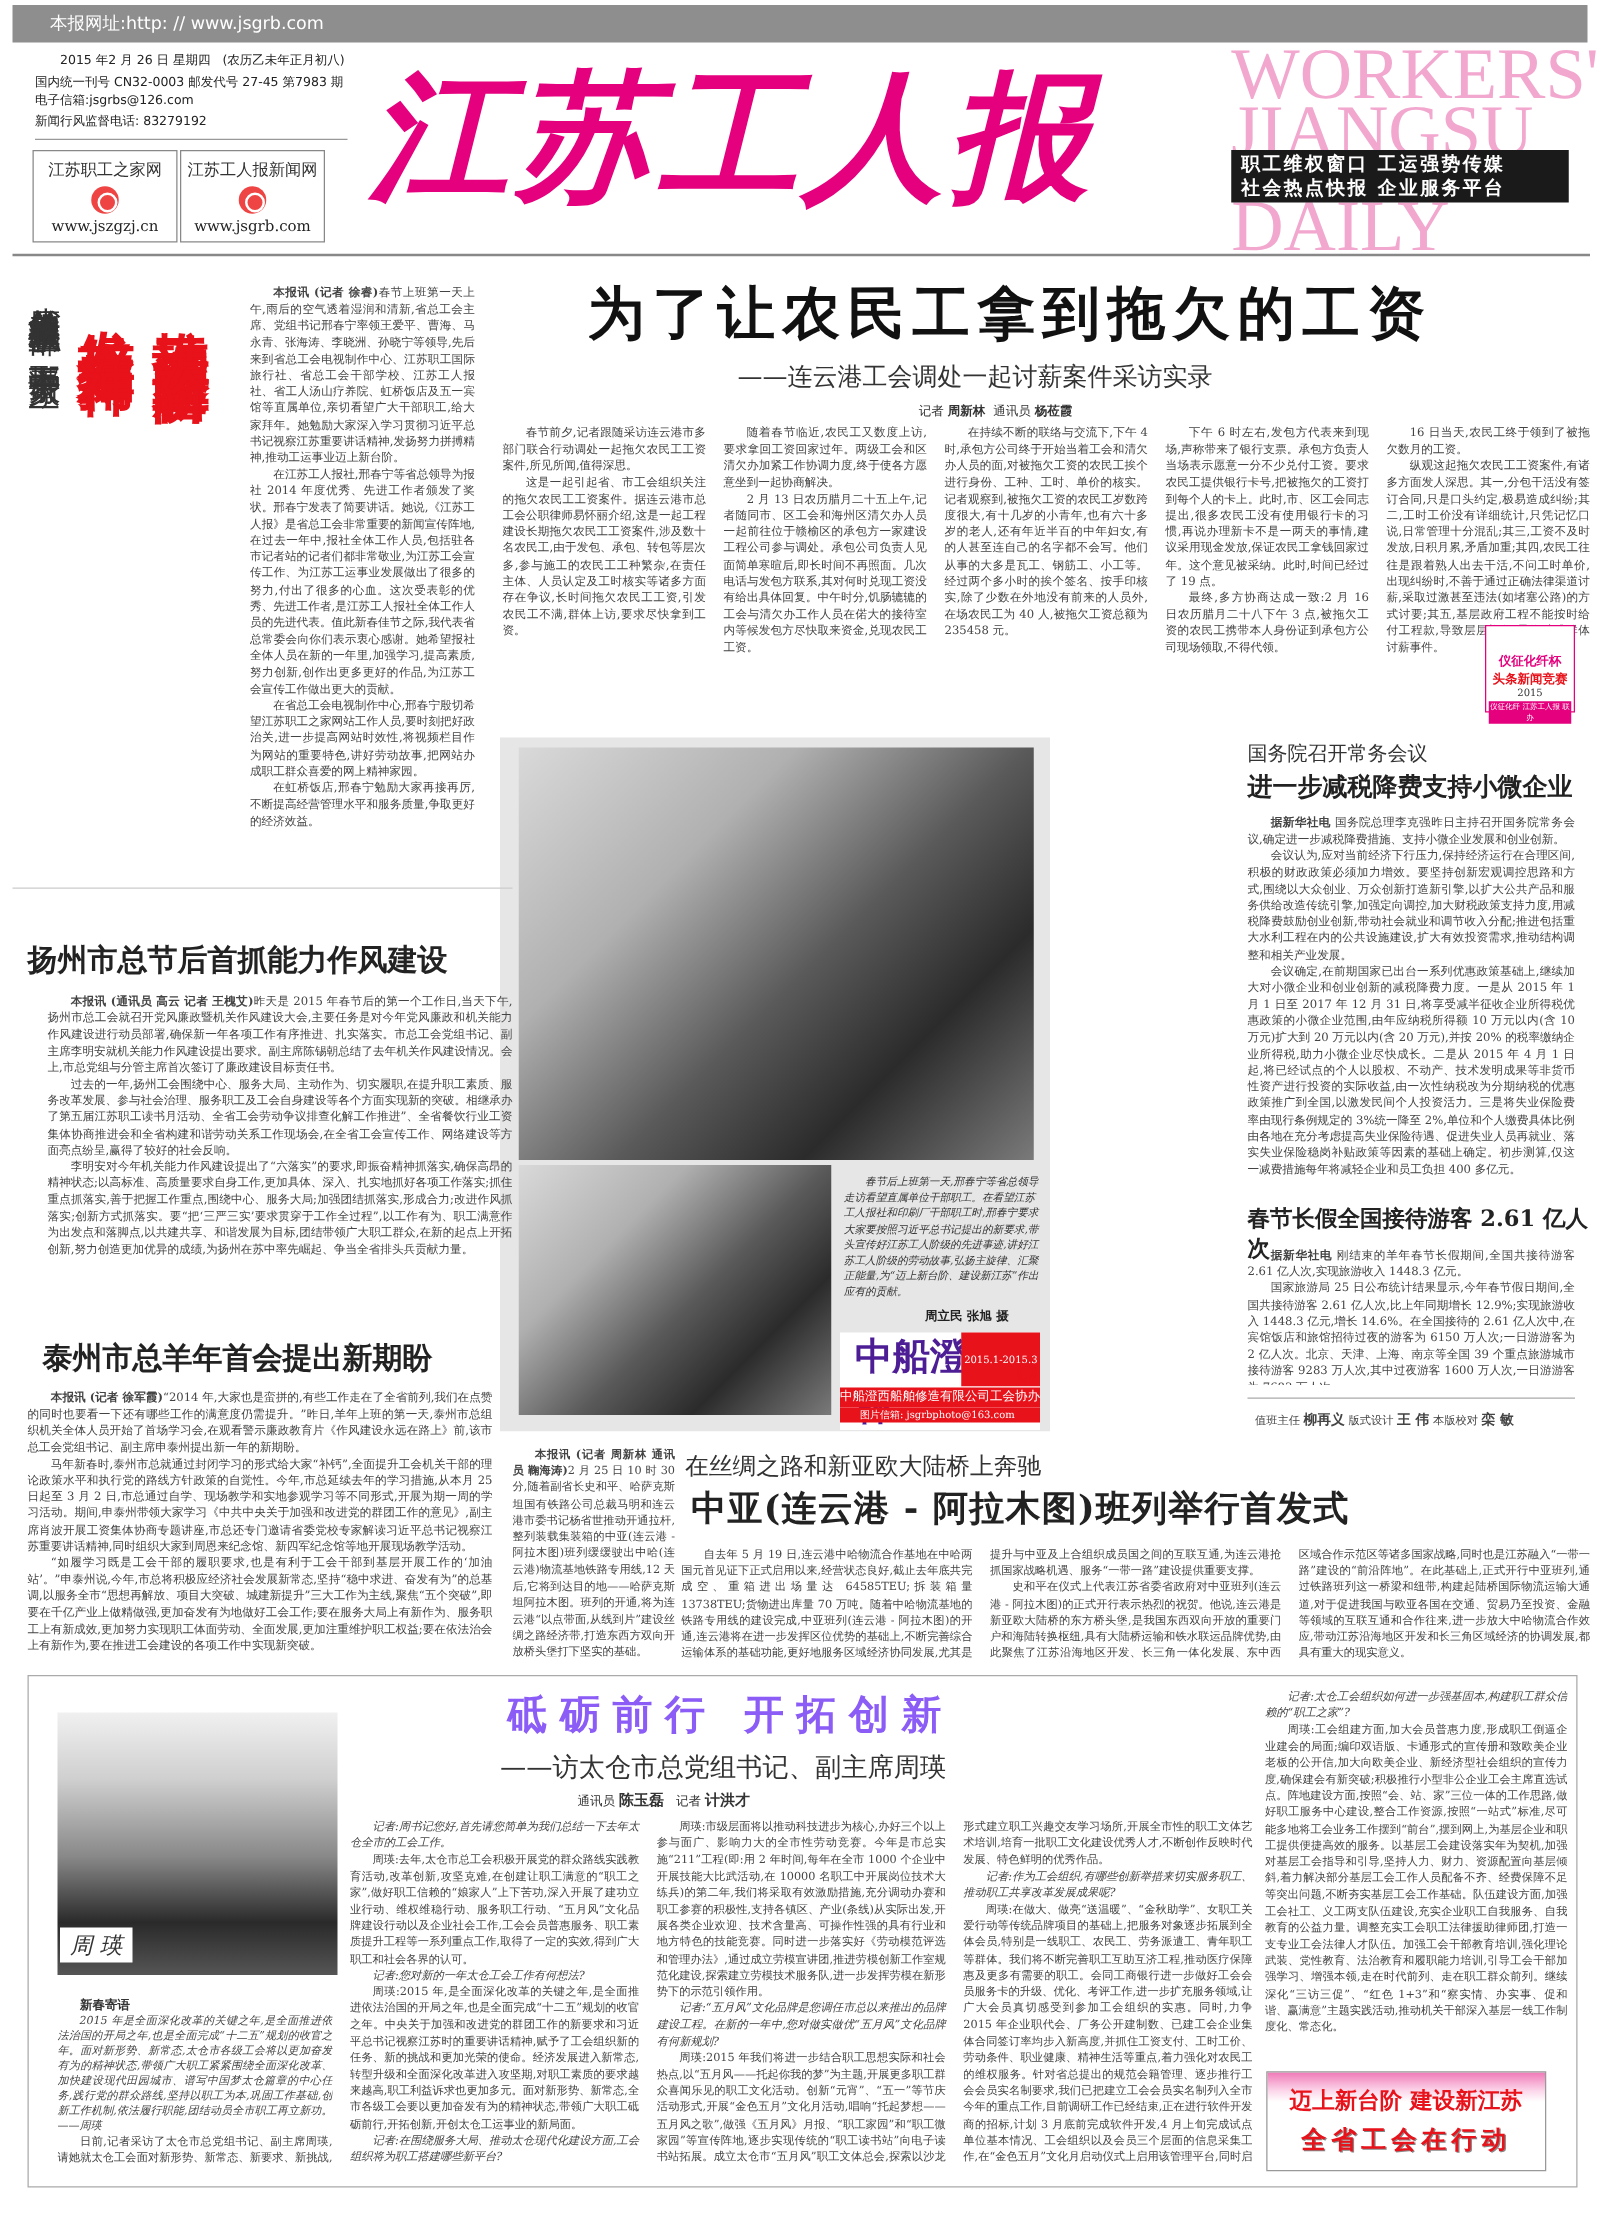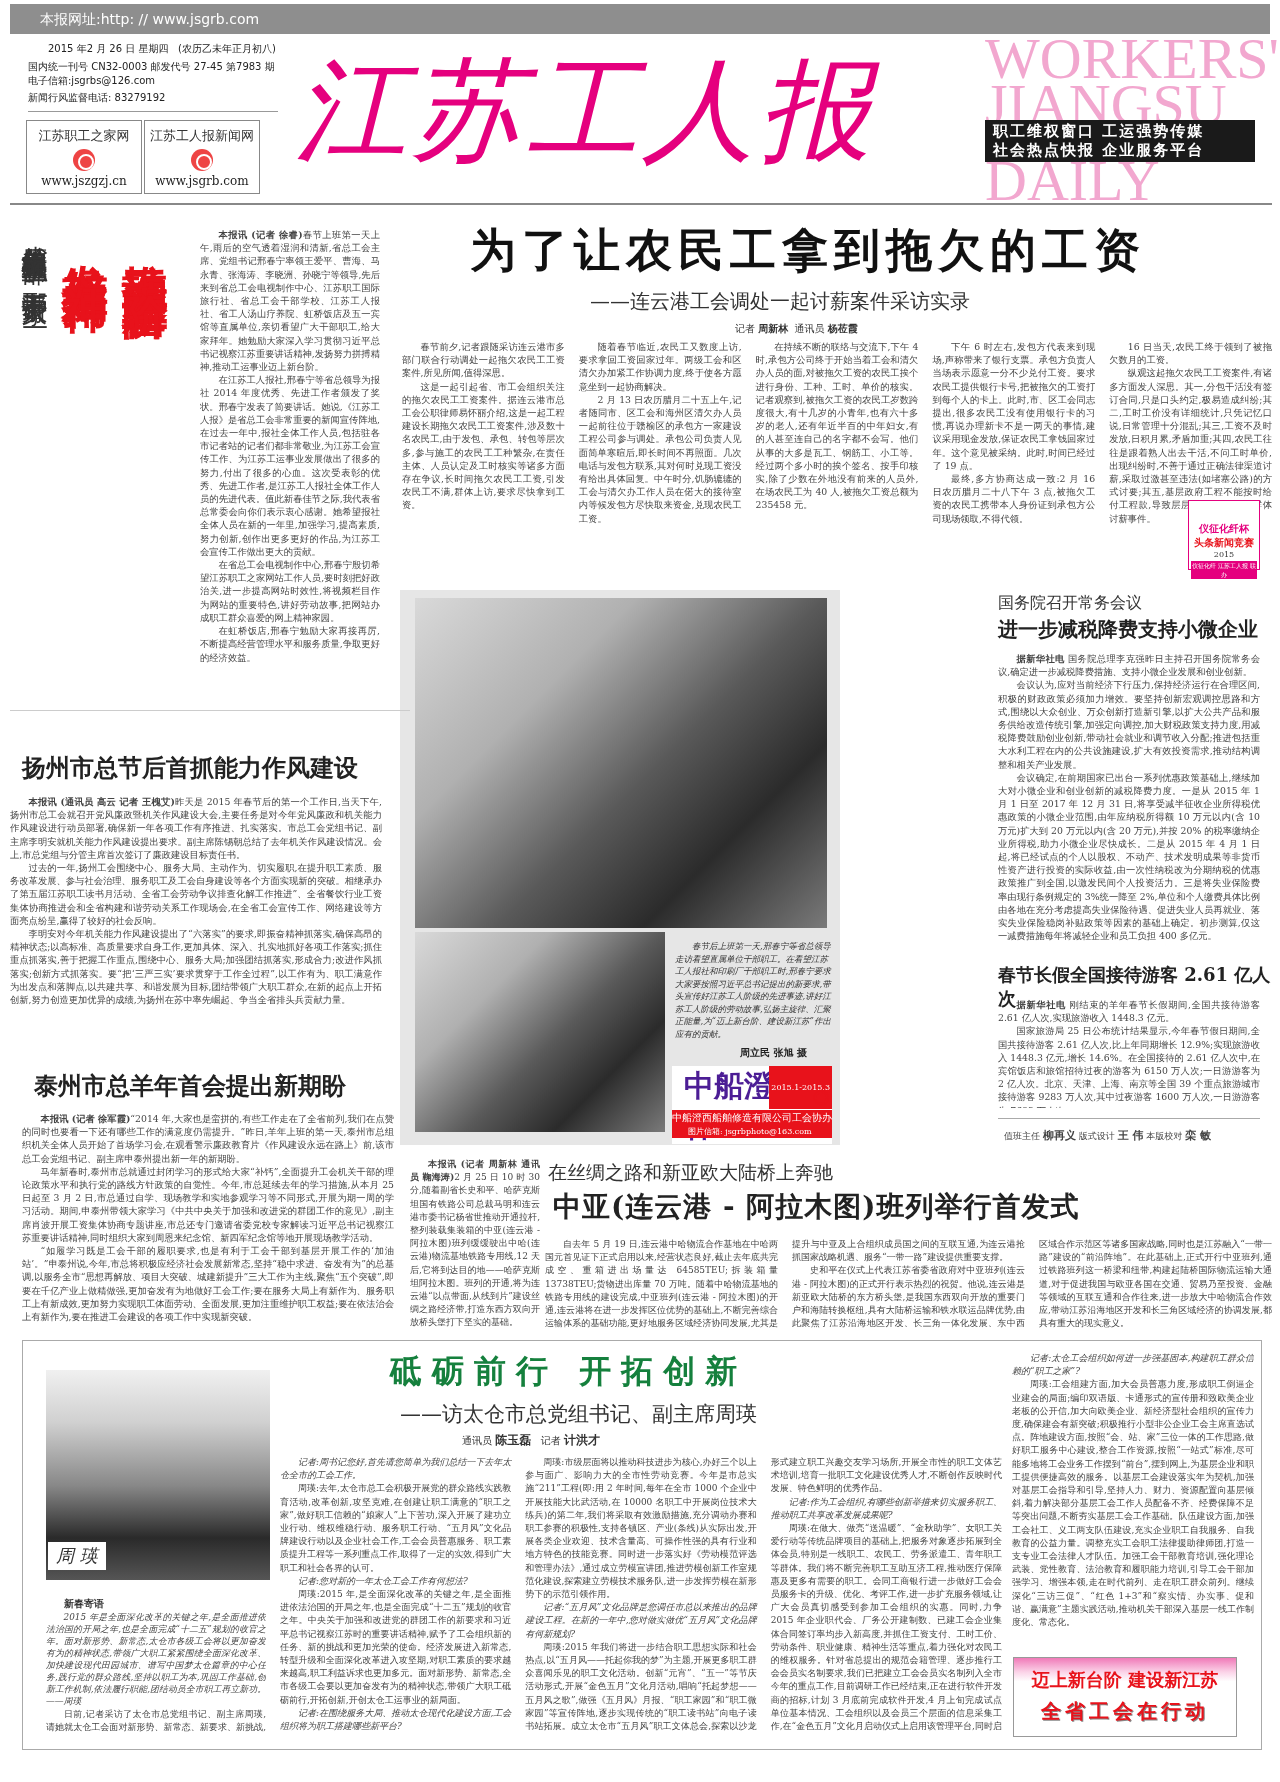--- a/index.html
+++ b/index.html
@@ -4,21 +4,21 @@
 <style>
 *{box-sizing:border-box;margin:0;padding:0}
 body{width:1280px;height:1782px;background:#fff;font-family:"DejaVu Serif","Liberation Serif",serif;color:#333;position:relative;overflow:hidden}
 .abs{position:absolute}
 .topbar{left:10px;top:4px;width:1260px;height:30px;background:#8e8e8e;color:#fff;font-family:"DejaVu Sans",sans-serif;font-size:14px;line-height:30px;padding-left:30px}
 .meta{font-family:"DejaVu Sans",sans-serif;font-size:10px;color:#222;line-height:14px}
 .siteBox{border:1px solid #888;width:116px;height:74px;text-align:center;font-size:13px;padding-top:6px}
 .siteBox .logo{width:22px;height:22px;border-radius:50%;background:#e44;margin:4px auto 3px;position:relative}
 .siteBox .logo::after{content:"";position:absolute;left:5px;top:5px;width:12px;height:12px;border-radius:50%;border:2px solid #fff}
 .siteBox .url{font-size:12px;color:#222}
-.masthead{left:295px;top:40px;font-size:112px;color:#e5007e;font-family:"DejaVu Serif",serif;font-weight:normal;letter-spacing:4px;font-style:italic;line-height:140px}
+.masthead{left:295px;top:40px;font-size:112px;color:#e5007e;font-family:"DejaVu Serif",serif;font-weight:bold;letter-spacing:4px;font-style:italic;line-height:140px}
 .eng{left:985px;top:36px;font-family:"Liberation Serif",serif;color:#f2a7cf;font-size:58px;line-height:46px}
 .slogan{left:985px;top:120px;width:270px;background:#1a1a1a;color:#fff;font-size:15px;font-weight:bold;line-height:19px;padding:2px 8px;letter-spacing:2px}
 .rule{height:2px;background:#888}
 .vert{writing-mode:vertical-rl;text-orientation:upright}
 .redBig{color:#e8121b;font-family:"DejaVu Sans",sans-serif;font-weight:bold;font-size:46px;line-height:56px;letter-spacing:3px}
 .grayVert{font-family:"DejaVu Sans",sans-serif;font-size:26px;color:#333;letter-spacing:1px}
 .body{font-size:9.3px;line-height:13.2px;color:#444;text-align:justify;overflow:hidden}
 .body p{text-indent:2em}
 .h1{font-family:"DejaVu Sans",sans-serif;font-weight:bold;color:#111}
 .hs{font-family:"DejaVu Serif",serif;font-weight:bold;color:#222}
@@ -135,21 +135,21 @@
 </div>
 <div class="abs" style="left:998px;top:1118px;width:262px;height:1px;background:#aaa"></div>
 <div class="abs" style="left:1004px;top:1128px;font-size:9px;color:#444">
   <span>值班主任</span> <b style="font-size:11px">柳再义</b>
   <span>版式设计</span> <b style="font-size:11px">王  伟</b>
   <span>本版校对</span> <b style="font-size:11px">栾  敏</b>
 </div>
 
 <div class="abs" style="left:10px;top:710px;width:400px;height:1px;background:#ccc"></div>
 <div class="abs hs" style="left:22px;top:752px;font-size:24px">扬州市总节后首抓能力作风建设</div>
-<div class="abs body" style="left:10px;top:795px;width:372px;height:250px">
+<div class="abs body" style="left:38px;top:795px;width:372px;height:250px">
   <p><b>本报讯 (通讯员 高云 记者 王槐艾)</b><span>昨天是 2015 年春节后的第一个工作日,当天下午,扬州市总工会就召开党风廉政暨机关作风建设大会,主要任务是对今年党风廉政和机关能力作风建设进行动员部署,确保新一年各项工作有序推进、扎实落实。市总工会党组书记、副主席李明安就机关能力作风建设提出要求。副主席陈锡朝总结了去年机关作风建设情况。会上,市总党组与分管主席首次签订了廉政建设目标责任书。</span></p>
   <p>过去的一年,扬州工会围绕中心、服务大局、主动作为、切实履职,在提升职工素质、服务改革发展、参与社会治理、服务职工及工会自身建设等各个方面实现新的突破。相继承办了第五届江苏职工读书月活动、全省工会劳动争议排查化解工作推进”、全省餐饮行业工资集体协商推进会和全省构建和谐劳动关系工作现场会,在全省工会宣传工作、网络建设等方面亮点纷呈,赢得了较好的社会反响。</p>
   <p>李明安对今年机关能力作风建设提出了“六落实”的要求,即振奋精神抓落实,确保高昂的精神状态;以高标准、高质量要求自身工作,更加具体、深入、扎实地抓好各项工作落实;抓住重点抓落实,善于把握工作重点,围绕中心、服务大局;加强团结抓落实,形成合力;改进作风抓落实;创新方式抓落实。要“把‘三严三实’要求贯穿于工作全过程”,以工作有为、职工满意作为出发点和落脚点,以共建共享、和谐发展为目标,团结带领广大职工群众,在新的起点上开拓创新,努力创造更加优异的成绩,为扬州在苏中率先崛起、争当全省排头兵贡献力量。</p>
 </div>
 
 <div class="abs hs" style="left:34px;top:1070px;font-size:24px">泰州市总羊年首会提出新期盼</div>
 <div class="abs body" style="left:22px;top:1112px;width:372px;height:260px">
   <p><b>本报讯 (记者 徐军霞)</b><span>“2014 年,大家也是蛮拼的,有些工作走在了全省前列,我们在点赞的同时也要看一下还有哪些工作的满意度仍需提升。”昨日,羊年上班的第一天,泰州市总组织机关全体人员开始了首场学习会,在观看警示廉政教育片《作风建设永远在路上》前,该市总工会党组书记、副主席申泰州提出新一年的新期盼。</span></p>
   <p>马年新春时,泰州市总就通过封闭学习的形式给大家“补钙”,全面提升工会机关干部的理论政策水平和执行党的路线方针政策的自觉性。今年,市总延续去年的学习措施,从本月 25 日起至 3 月 2 日,市总通过自学、现场教学和实地参观学习等不同形式,开展为期一周的学习活动。期间,申泰州带领大家学习《中共中央关于加强和改进党的群团工作的意见》,副主席肖波开展工资集体协商专题讲座,市总还专门邀请省委党校专家解读习近平总书记视察江苏重要讲话精神,同时组织大家到周恩来纪念馆、新四军纪念馆等地开展现场教学活动。</p>
   <p>“如履学习既是工会干部的履职要求,也是有利于工会干部到基层开展工作的‘加油站’。”申泰州说,今年,市总将积极应经济社会发展新常态,坚持“稳中求进、奋发有为”的总基调,以服务全市“思想再解放、项目大突破、城建新提升”三大工作为主线,聚焦“五个突破”,即要在千亿产业上做精做强,更加奋发有为地做好工会工作;要在服务大局上有新作为、服务职工上有新成效,更加努力实现职工体面劳动、全面发展,更加注重维护职工权益;要在依法治会上有新作为,要在推进工会建设的各项工作中实现新突破。</p>
@@ -159,21 +159,21 @@
 <div class="abs hs" style="left:553px;top:1188px;font-size:28px;letter-spacing:1px">中亚(连云港 - 阿拉木图)班列举行首发式</div>
 <div class="abs body" style="left:410px;top:1158px;width:130px;height:175px;font-size:9px">
   <p><b>本报讯 (记者 周新林 通讯员 鞠海涛)</b><span>2 月 25 日 10 时 30 分,随着副省长史和平、哈萨克斯坦国有铁路公司总裁马明和连云港市委书记杨省世推动开通拉杆,整列装载集装箱的中亚(连云港 - 阿拉木图)班列缓缓驶出中哈(连云港)物流基地铁路专用线,12 天后,它将到达目的地——哈萨克斯坦阿拉木图。班列的开通,将为连云港“以点带面,从线到片”建设丝绸之路经济带,打造东西方双向开放桥头堡打下坚实的基础。</span></p>
 </div>
 <div class="abs body" style="left:545px;top:1238px;width:727px;height:96px;column-count:3;column-gap:14px;font-size:9px">
   <p>自去年 5 月 19 日,连云港中哈物流合作基地在中哈两国元首见证下正式启用以来,经营状态良好,截止去年底共完成空、重箱进出场量达 64585TEU;拆装箱量 13738TEU;货物进出库量 70 万吨。随着中哈物流基地的铁路专用线的建设完成,中亚班列(连云港 - 阿拉木图)的开通,连云港将在进一步发挥区位优势的基础上,不断完善综合运输体系的基础功能,更好地服务区域经济协同发展,尤其是提升与中亚及上合组织成员国之间的互联互通,为连云港抢抓国家战略机遇、服务“一带一路”建设提供重要支撑。</p>
   <p>史和平在仪式上代表江苏省委省政府对中亚班列(连云港 - 阿拉木图)的正式开行表示热烈的祝贺。他说,连云港是新亚欧大陆桥的东方桥头堡,是我国东西双向开放的重要门户和海陆转换枢纽,具有大陆桥运输和铁水联运品牌优势,由此聚焦了江苏沿海地区开发、长三角一体化发展、东中西区域合作示范区等诸多国家战略,同时也是江苏融入“一带一路”建设的“前沿阵地”。在此基础上,正式开行中亚班列,通过铁路班列这一桥梁和纽带,构建起陆桥国际物流运输大通道,对于促进我国与欧亚各国在交通、贸易乃至投资、金融等领域的互联互通和合作往来,进一步放大中哈物流合作效应,带动江苏沿海地区开发和长三角区域经济的协调发展,都具有重大的现实意义。</p>
 </div>
 
 <div class="abs box" style="left:22px;top:1340px;width:1240px;height:410px"></div>
-<div class="abs" style="left:390px;top:1350px;font-size:32px;font-weight:bold;color:#15803d;letter-spacing:10px;font-family:'DejaVu Serif',serif">砥砺前行  开拓创新</div>
+<div class="abs" style="left:406px;top:1350px;font-size:32px;font-weight:bold;color:#8b5cf6;letter-spacing:10px;font-family:'DejaVu Serif',serif">砥砺前行  开拓创新</div>
 <div class="abs sub" style="left:400px;top:1400px;font-size:21px">——访太仓市总党组书记、副主席周瑛</div>
 <div class="abs" style="left:462px;top:1432px;font-size:10px">
   <span>通讯员</span>
   <b style="font-size:12px">陈玉磊</b>
   &nbsp;&nbsp;<span>记者</span>
   <b style="font-size:12px">计洪才</b>
 </div>
 
 <div class="abs photo" style="left:46px;top:1370px;width:224px;height:210px;background:linear-gradient(180deg,#f0f0f0 0%,#d0d0d0 25%,#888 55%,#2a2a2a 80%,#555 100%)">
   <div style="position:absolute;left:2px;bottom:10px;background:#fff;padding:2px 8px;font-size:18px;font-style:italic">周  瑛</div>

